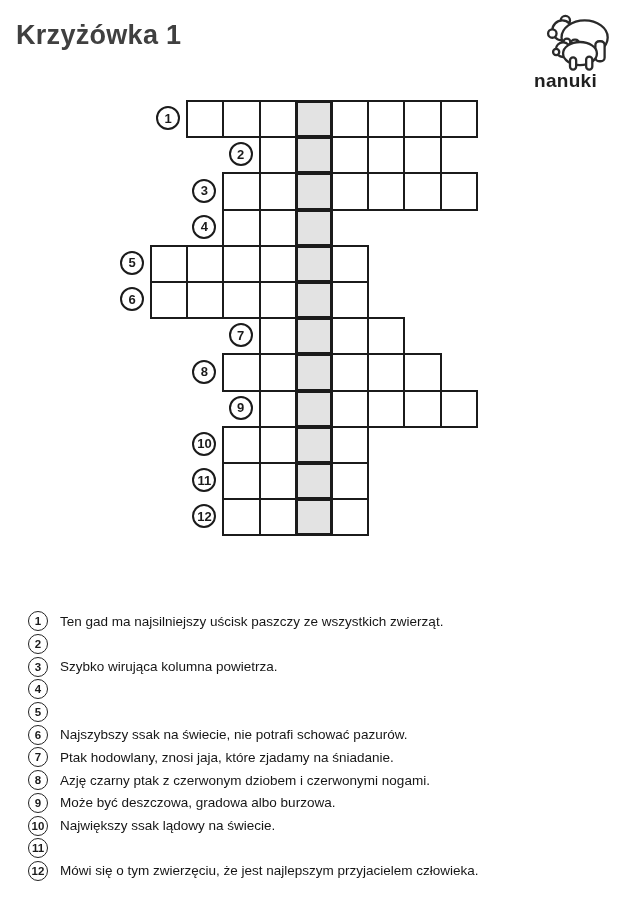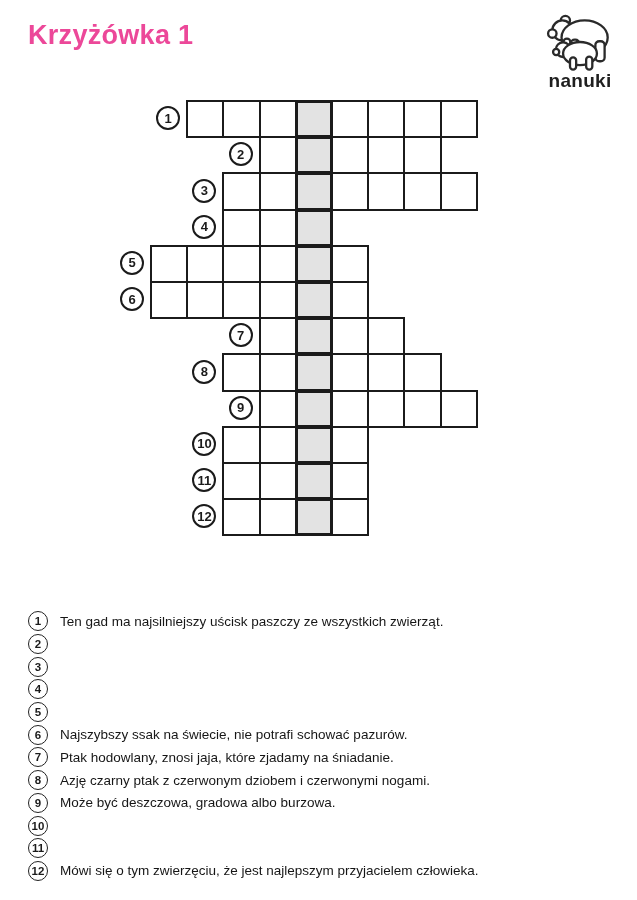--- a/index.html
+++ b/index.html
@@ -1,22 +1,22 @@
 <!DOCTYPE html>
 <html><head>
 <meta charset="utf-8">
 <style>
   html,body{margin:0;padding:0;background:#fff;}
   #page{position:relative;width:637px;height:900px;background:#ffffff;overflow:hidden;
         font-family:"Liberation Sans",sans-serif;color:#1c1c1c;}
 
   
-  #title{position:absolute;left:28px;top:20px;font-size:27px;font-weight:bold;
-         letter-spacing:.3px;color:#ec4899;}
-  #logo{position:absolute;left:534px;top:12px;width:92px;text-align:center;}
+  #title{position:absolute;left:16px;top:20px;font-size:27px;font-weight:bold;
+         letter-spacing:.3px;color:#404040;}
+  #logo{position:absolute;left:534px;top:12px;width:92px;}
   #logo svg{display:block;margin:0 auto;}
   #brand{font-size:19px;font-weight:600;color:#1f1f1f;letter-spacing:.3px;margin-top:-2px;}
 
   
   #crossword{position:absolute;left:0;top:0;width:637px;height:560px;}
   .cell{position:absolute;box-sizing:border-box;border:2px solid #1b1b1b;background:#fff;}
   .cell.gray{background:#e3e3e3;box-shadow:inset 0 0 0 1px #1b1b1b;z-index:2;}
   .rownum{position:absolute;box-sizing:border-box;width:24px;height:24px;border:2px solid #1b1b1b;
           border-radius:50%;display:flex;align-items:center;justify-content:center;
           font-size:13px;font-weight:600;color:#1b1b1b;background:#fff;}
@@ -137,20 +137,21 @@
   <div id="clues">
       <div class="clue">
         <div class="clue-num">1</div>
         <div class="clue-text">Ten gad ma najsilniejszy uścisk paszczy ze wszystkich zwierząt.</div>
       </div>
       <div class="clue">
         <div class="clue-num">2</div>
       </div>
       <div class="clue">
         <div class="clue-num">3</div>
+        <div class="clue-text">Szybko wirująca kolumna powietrza.</div>
       </div>
       <div class="clue">
         <div class="clue-num">4</div>
       </div>
       <div class="clue">
         <div class="clue-num">5</div>
       </div>
       <div class="clue">
         <div class="clue-num">6</div>
         <div class="clue-text">Najszybszy ssak na świecie, nie potrafi schować pazurów.</div>
@@ -162,20 +163,21 @@
       <div class="clue">
         <div class="clue-num">8</div>
         <div class="clue-text">Azję czarny ptak z czerwonym dziobem i czerwonymi nogami.</div>
       </div>
       <div class="clue">
         <div class="clue-num">9</div>
         <div class="clue-text">Może być deszczowa, gradowa albo burzowa.</div>
       </div>
       <div class="clue">
         <div class="clue-num">10</div>
+        <div class="clue-text">Największy ssak lądowy na świecie.</div>
       </div>
       <div class="clue">
         <div class="clue-num">11</div>
       </div>
       <div class="clue">
         <div class="clue-num">12</div>
         <div class="clue-text">Mówi się o tym zwierzęciu, że jest najlepszym przyjacielem człowieka.</div>
       </div>
     </div>
 

